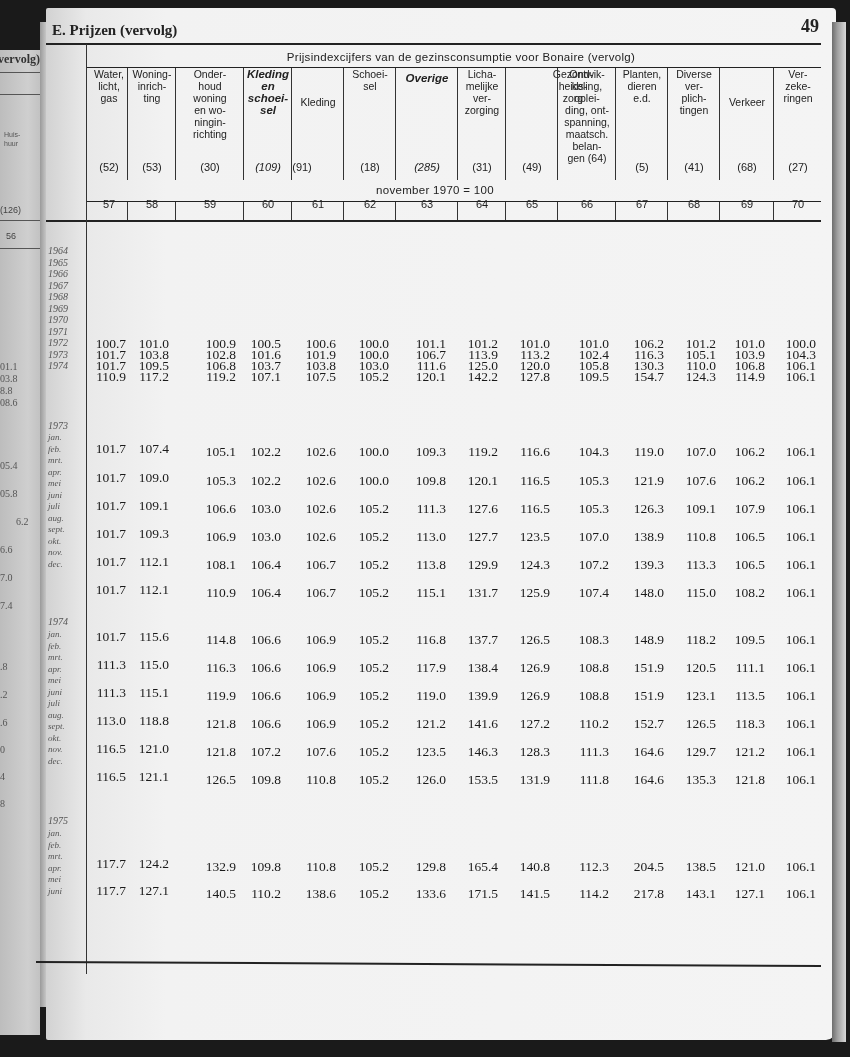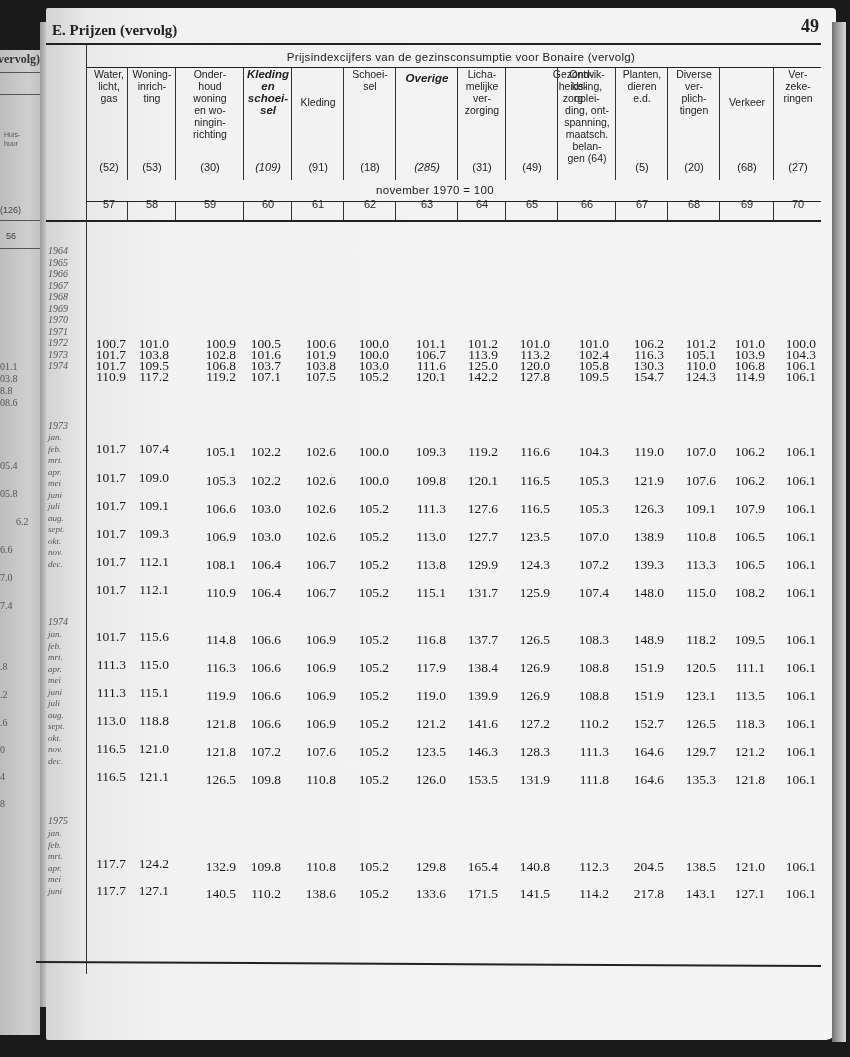--- a/index.html
+++ b/index.html
@@ -127,21 +127,21 @@
       <div class="vline" style="left: 129px; top: 194px; height: 18px;"></div>
       <div class="col-head italic" style="left: 198px; width: 48px; white-space: pre-line;">Kleding
 en
 schoei-
 sel</div>
       <div class="col-weight italic" style="left: 198px; width: 48px;">(109)</div>
       <div class="col-num" style="left: 198px; width: 48px;">60</div>
       <div class="vline" style="left: 197px; top: 60px; height: 112px;"></div>
       <div class="vline" style="left: 197px; top: 194px; height: 18px;"></div>
       <div class="col-head" style="left: 246px; width: 52px; white-space: pre-line; top: 88px;">Kleding</div>
-      <div class="col-weight" style="left: 230px; width: 52px; text-align: right;">(91)</div>
+      <div class="col-weight" style="left: 230px; width: 52px;">(91)</div>
       <div class="col-num" style="left: 246px; width: 52px;">61</div>
       <div class="vline" style="left: 245px; top: 60px; height: 112px;"></div>
       <div class="vline" style="left: 245px; top: 194px; height: 18px;"></div>
       <div class="col-head" style="left: 298px; width: 52px; white-space: pre-line;">Schoei-
 sel</div>
       <div class="col-weight" style="left: 298px; width: 52px;">(18)</div>
       <div class="col-num" style="left: 298px; width: 52px;">62</div>
       <div class="vline" style="left: 297px; top: 60px; height: 112px;"></div>
       <div class="vline" style="left: 297px; top: 194px; height: 18px;"></div>
       <div class="col-head italic" style="left: 350px; width: 62px; white-space: pre-line; top: 64px;">Overige</div>
@@ -180,21 +180,21 @@
 dieren
 e.d.</div>
       <div class="col-weight" style="left: 570px; width: 52px;">(5)</div>
       <div class="col-num" style="left: 570px; width: 52px;">67</div>
       <div class="vline" style="left: 569px; top: 60px; height: 112px;"></div>
       <div class="vline" style="left: 569px; top: 194px; height: 18px;"></div>
       <div class="col-head" style="left: 622px; width: 52px; white-space: pre-line;">Diverse
 ver-
 plich-
 tingen</div>
-      <div class="col-weight" style="left: 622px; width: 52px;">(20)</div>
+      <div class="col-weight" style="left: 622px; width: 52px;">(41)</div>
       <div class="col-num" style="left: 622px; width: 52px;">68</div>
       <div class="vline" style="left: 621px; top: 60px; height: 112px;"></div>
       <div class="vline" style="left: 621px; top: 194px; height: 18px;"></div>
       <div class="col-head" style="left: 674px; width: 54px; white-space: pre-line; top: 88px;">Verkeer</div>
       <div class="col-weight" style="left: 674px; width: 54px;">(68)</div>
       <div class="col-num" style="left: 674px; width: 54px;">69</div>
       <div class="vline" style="left: 673px; top: 60px; height: 112px;"></div>
       <div class="vline" style="left: 673px; top: 194px; height: 18px;"></div>
       <div class="col-head" style="left: 728px; width: 48px; white-space: pre-line;">Ver-
 zeke-

